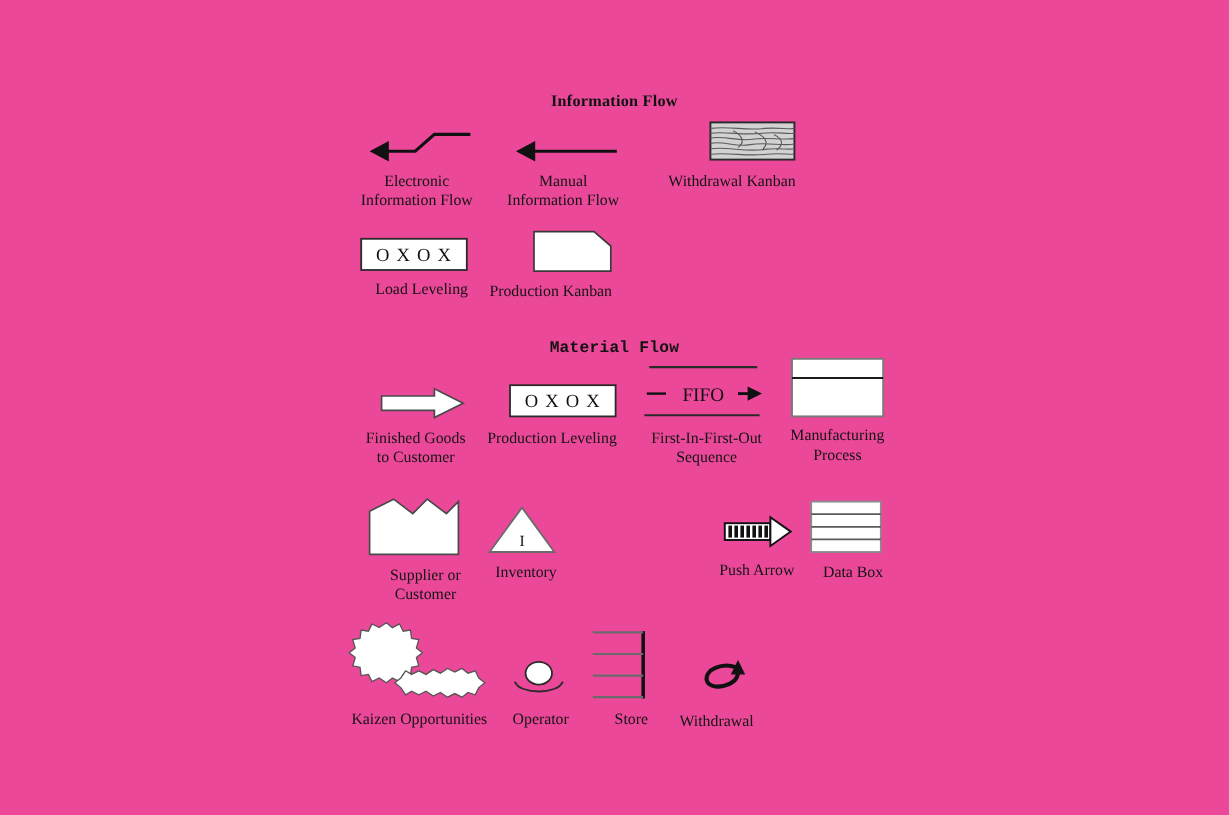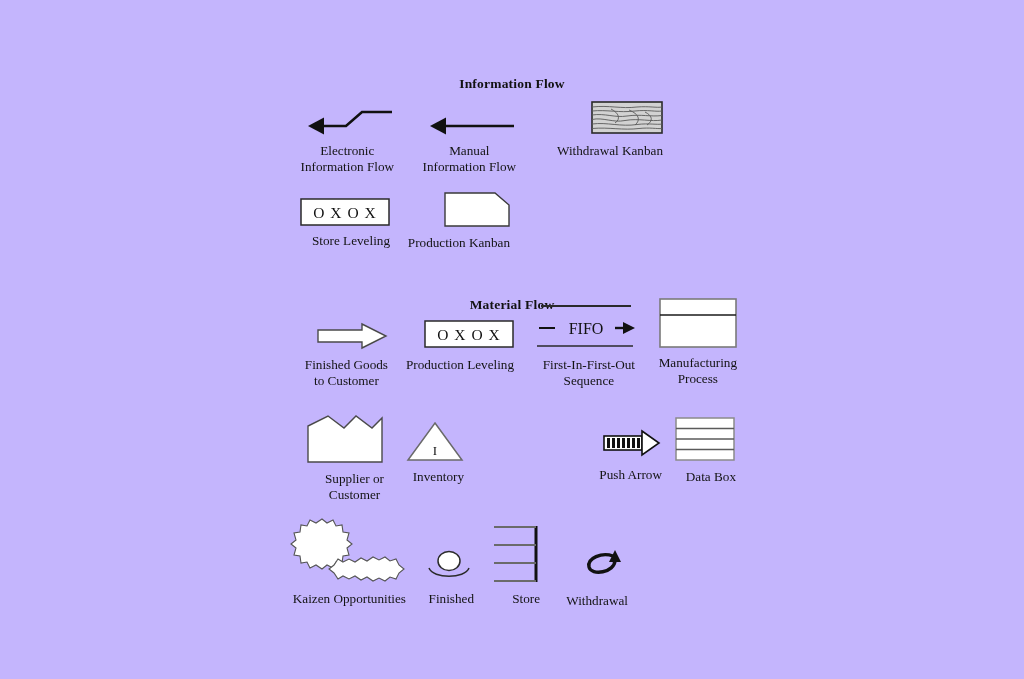--- a/index.html
+++ b/index.html
@@ -7,33 +7,33 @@
     margin: 0; padding: 0;
     width: 1024px; height: 679px;
     background: #ffffff;
     font-family: "Liberation Serif", "DejaVu Serif", serif;
     color: #1a1a1a;
   }
   #page {
     position: relative;
     width: 1024px; height: 679px;
     overflow: hidden;
-    background: #c4b5fd;
+    background: #ec4899;
   }
   .section-title {
     position: absolute;
     width: 100%;
     text-align: center;
     font-weight: bold;
     font-size: 13.5px;
     letter-spacing: 0.2px;
     color: #121212;
   }
   #title-info { top: 76px; left: 0; }
-  #title-material { top: 297px; left: 0; }
+  #title-material { top: 283px; left: 0; font-family: Liberation Mono, monospace; }
 
   .cell {
     position: absolute;
     display: flex;
     flex-direction: column;
     align-items: flex-end;
   }
   .glyph {
     display: flex;
     align-items: flex-end;
@@ -111,21 +111,21 @@
     <div class="caption">Withdrawal Kanban</div>
   </div>
 
   <div class="cell" style="left:270px; top:198px; width:120px;">
     <div class="glyph" style="height:28px;">
       <svg width="90" height="28" viewBox="0 0 90 28">
         <rect x="1" y="1" width="88" height="26" fill="#ffffff" stroke="#2a2a2a" stroke-width="1.5"></rect>
         <text class="oxox" x="45" y="19.5" text-anchor="middle" fill="#111111">O X  O X</text>
       </svg>
     </div>
-    <div class="caption">Store Leveling</div>
+    <div class="caption">Load Leveling</div>
   </div>
 
   <div class="cell" style="left:392px; top:192px; width:118px;">
     <div class="glyph" style="height:36px;">
       <svg width="66" height="36" viewBox="0 0 66 36">
         <path d="M1,1 L51,1 L65,13 L65,34 L1,34 Z" fill="#ffffff" stroke="#3a3a3a" stroke-width="1.4"></path>
       </svg>
     </div>
     <div class="caption">Production Kanban</div>
   </div>
@@ -244,21 +244,21 @@
     <div class="caption">Kaizen Opportunities</div>
   </div>
 
   <div class="cell" style="left:406px; top:548px; width:68px;">
     <div class="glyph" style="height:36px;">
       <svg width="50" height="36" viewBox="0 0 50 36">
         <ellipse cx="25" cy="13" rx="11" ry="9.5" fill="#ffffff" stroke="#2b2b2b" stroke-width="1.5"></ellipse>
         <path d="M5,20 C9,31 41,31 45,20" fill="none" stroke="#2b2b2b" stroke-width="1.5"></path>
       </svg>
     </div>
-    <div class="caption">Finished</div>
+    <div class="caption">Operator</div>
   </div>
 
   <div class="cell" style="left:484px; top:524px; width:56px;">
     <div class="glyph" style="height:60px;">
       <svg width="48" height="60" viewBox="0 0 48 60">
         <line x1="44" y1="2" x2="44" y2="58" stroke="#111111" stroke-width="3"></line>
         <line x1="2" y1="3" x2="44" y2="3" stroke="#6a6a6a" stroke-width="1.8"></line>
         <line x1="2" y1="21" x2="44" y2="21" stroke="#6a6a6a" stroke-width="1.8"></line>
         <line x1="2" y1="39" x2="44" y2="39" stroke="#6a6a6a" stroke-width="1.8"></line>
         <line x1="2" y1="57" x2="44" y2="57" stroke="#6a6a6a" stroke-width="1.8"></line>

